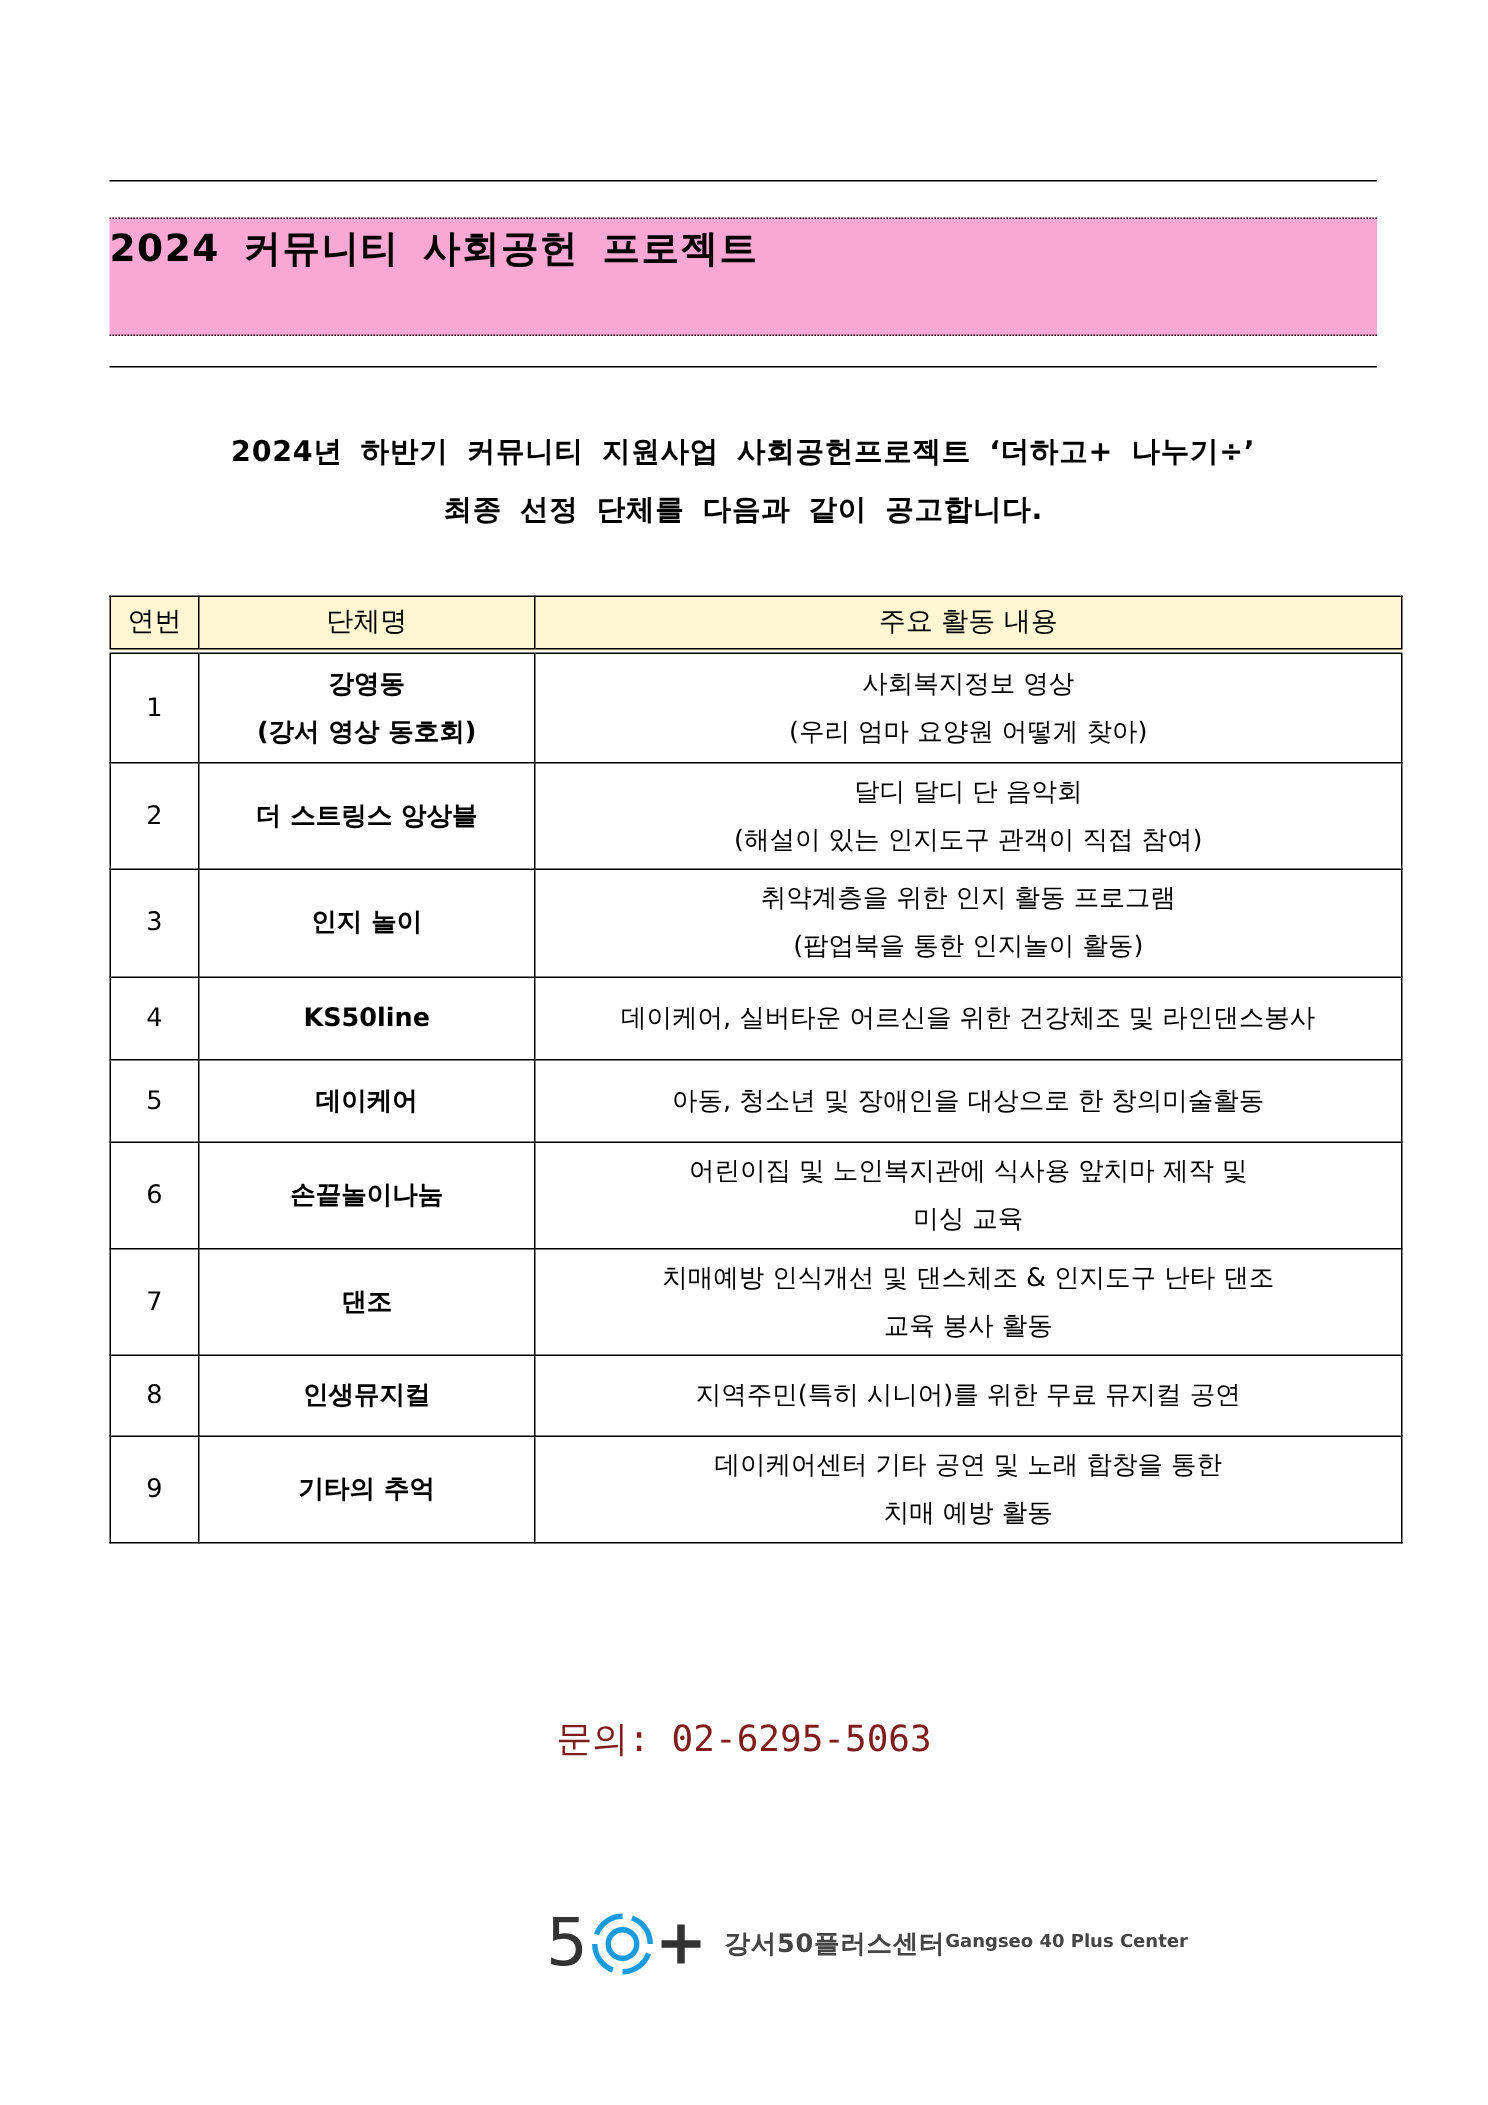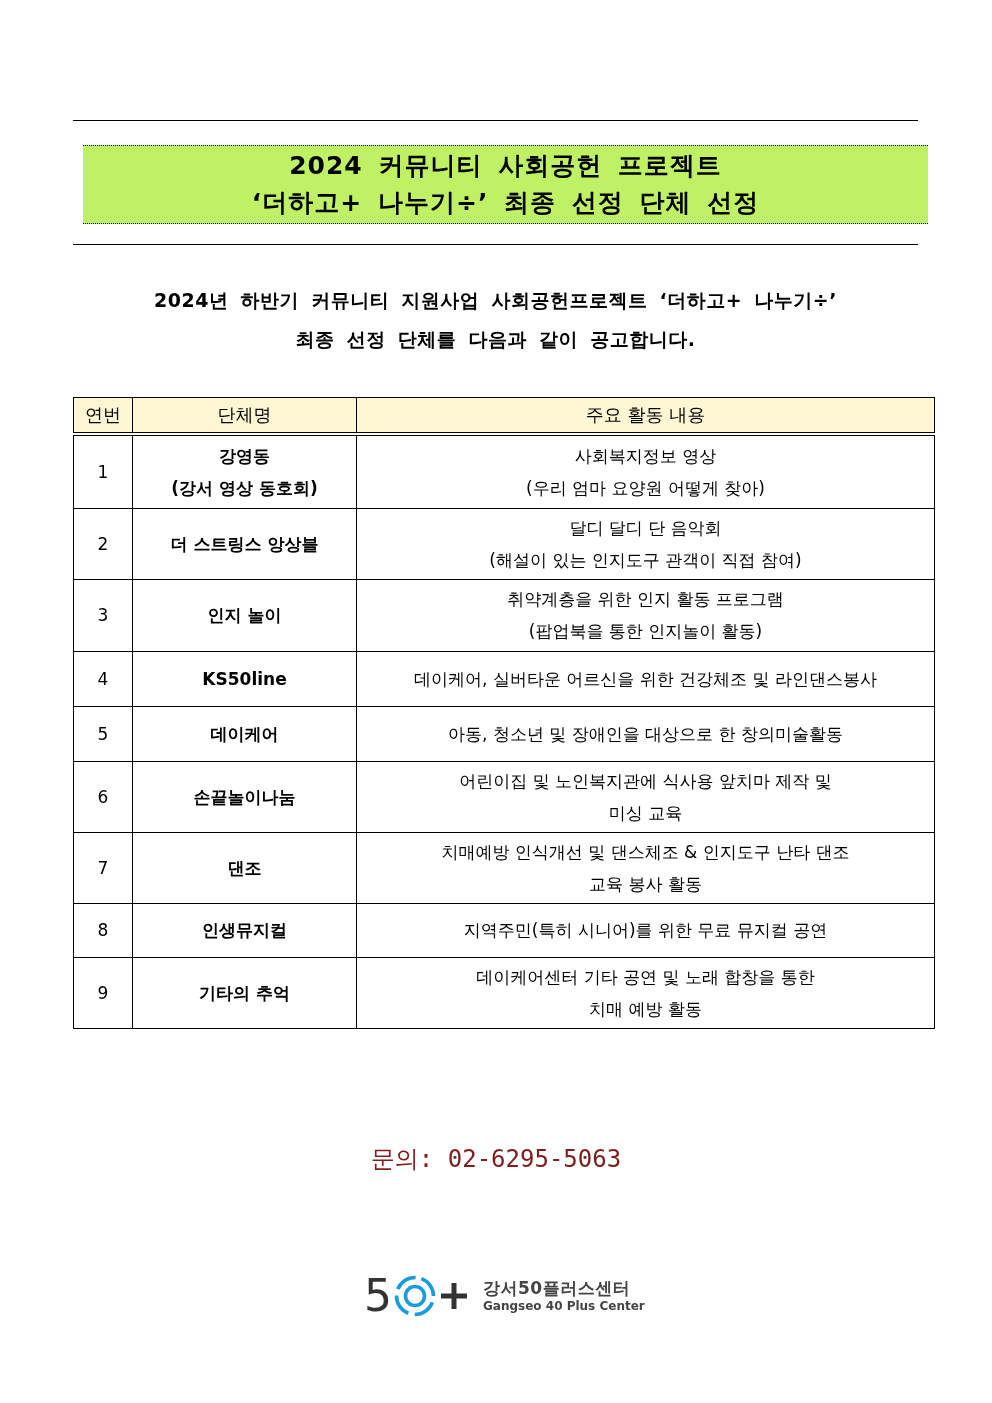--- a/index.html
+++ b/index.html
@@ -21,26 +21,24 @@
     width: 845px;
     height: 0;
     border-top: 1.5px solid #000;
   }
   .title-box {
     position: absolute;
     left: 73px;
     top: 145px;
     width: 845px;
     height: 79px;
-    background: #bef264;
+    background: #f9a8d4;
     border-top: 1.5px dotted #000;
     border-bottom: 1.5px dotted #000;
     box-sizing: border-box;
-    text-align: center;
-    margin-left: 10px;
   }
   .title-line {
     font-family: "DejaVu Sans", "Liberation Sans", sans-serif;
     font-weight: bold;
     font-size: 25px;
     line-height: 37px;
     letter-spacing: 1px;
     word-spacing: 6px;
   }
   .title-line.first { margin-top: 1px; }
@@ -106,21 +104,21 @@
   }
   .logo-five {
     font-family: "DejaVu Sans", "Liberation Sans", sans-serif;
     font-size: 44px;
     color: #333;
     line-height: 44px;
   }
   .logo-text {
     margin-left: 14px;
     display: flex;
-    flex-direction: column;
+    flex-direction: row;
     font-family: "DejaVu Sans", "Liberation Sans", sans-serif;
     color: #444;
   }
   .logo-text .ko {
     font-size: 17px;
     font-weight: bold;
     letter-spacing: 0.5px;
     line-height: 20px;
   }
   .logo-text .en {
@@ -129,21 +127,20 @@
     line-height: 16px;
   }
 </style>
 </head>
 <body>
 
 <div class="rule" style="top:120px;"></div>
 
 <div class="title-box">
   <div class="title-line first">2024 커뮤니티 사회공헌 프로젝트</div>
-  <div class="title-line">‘더하고+ 나누기÷’ 최종 선정 단체 선정</div>
 </div>
 
 <div class="rule" style="top:244px;"></div>
 
 <div class="intro" style="top:288px;">2024년 하반기 커뮤니티 지원사업 사회공헌프로젝트 ‘더하고+ 나누기÷’</div>
 <div class="intro" style="top:327px;text-align:center;">최종 선정 단체를 다음과 같이 공고합니다.</div>
 
 <table class="main">
   <colgroup>
     <col style="width:59px">

